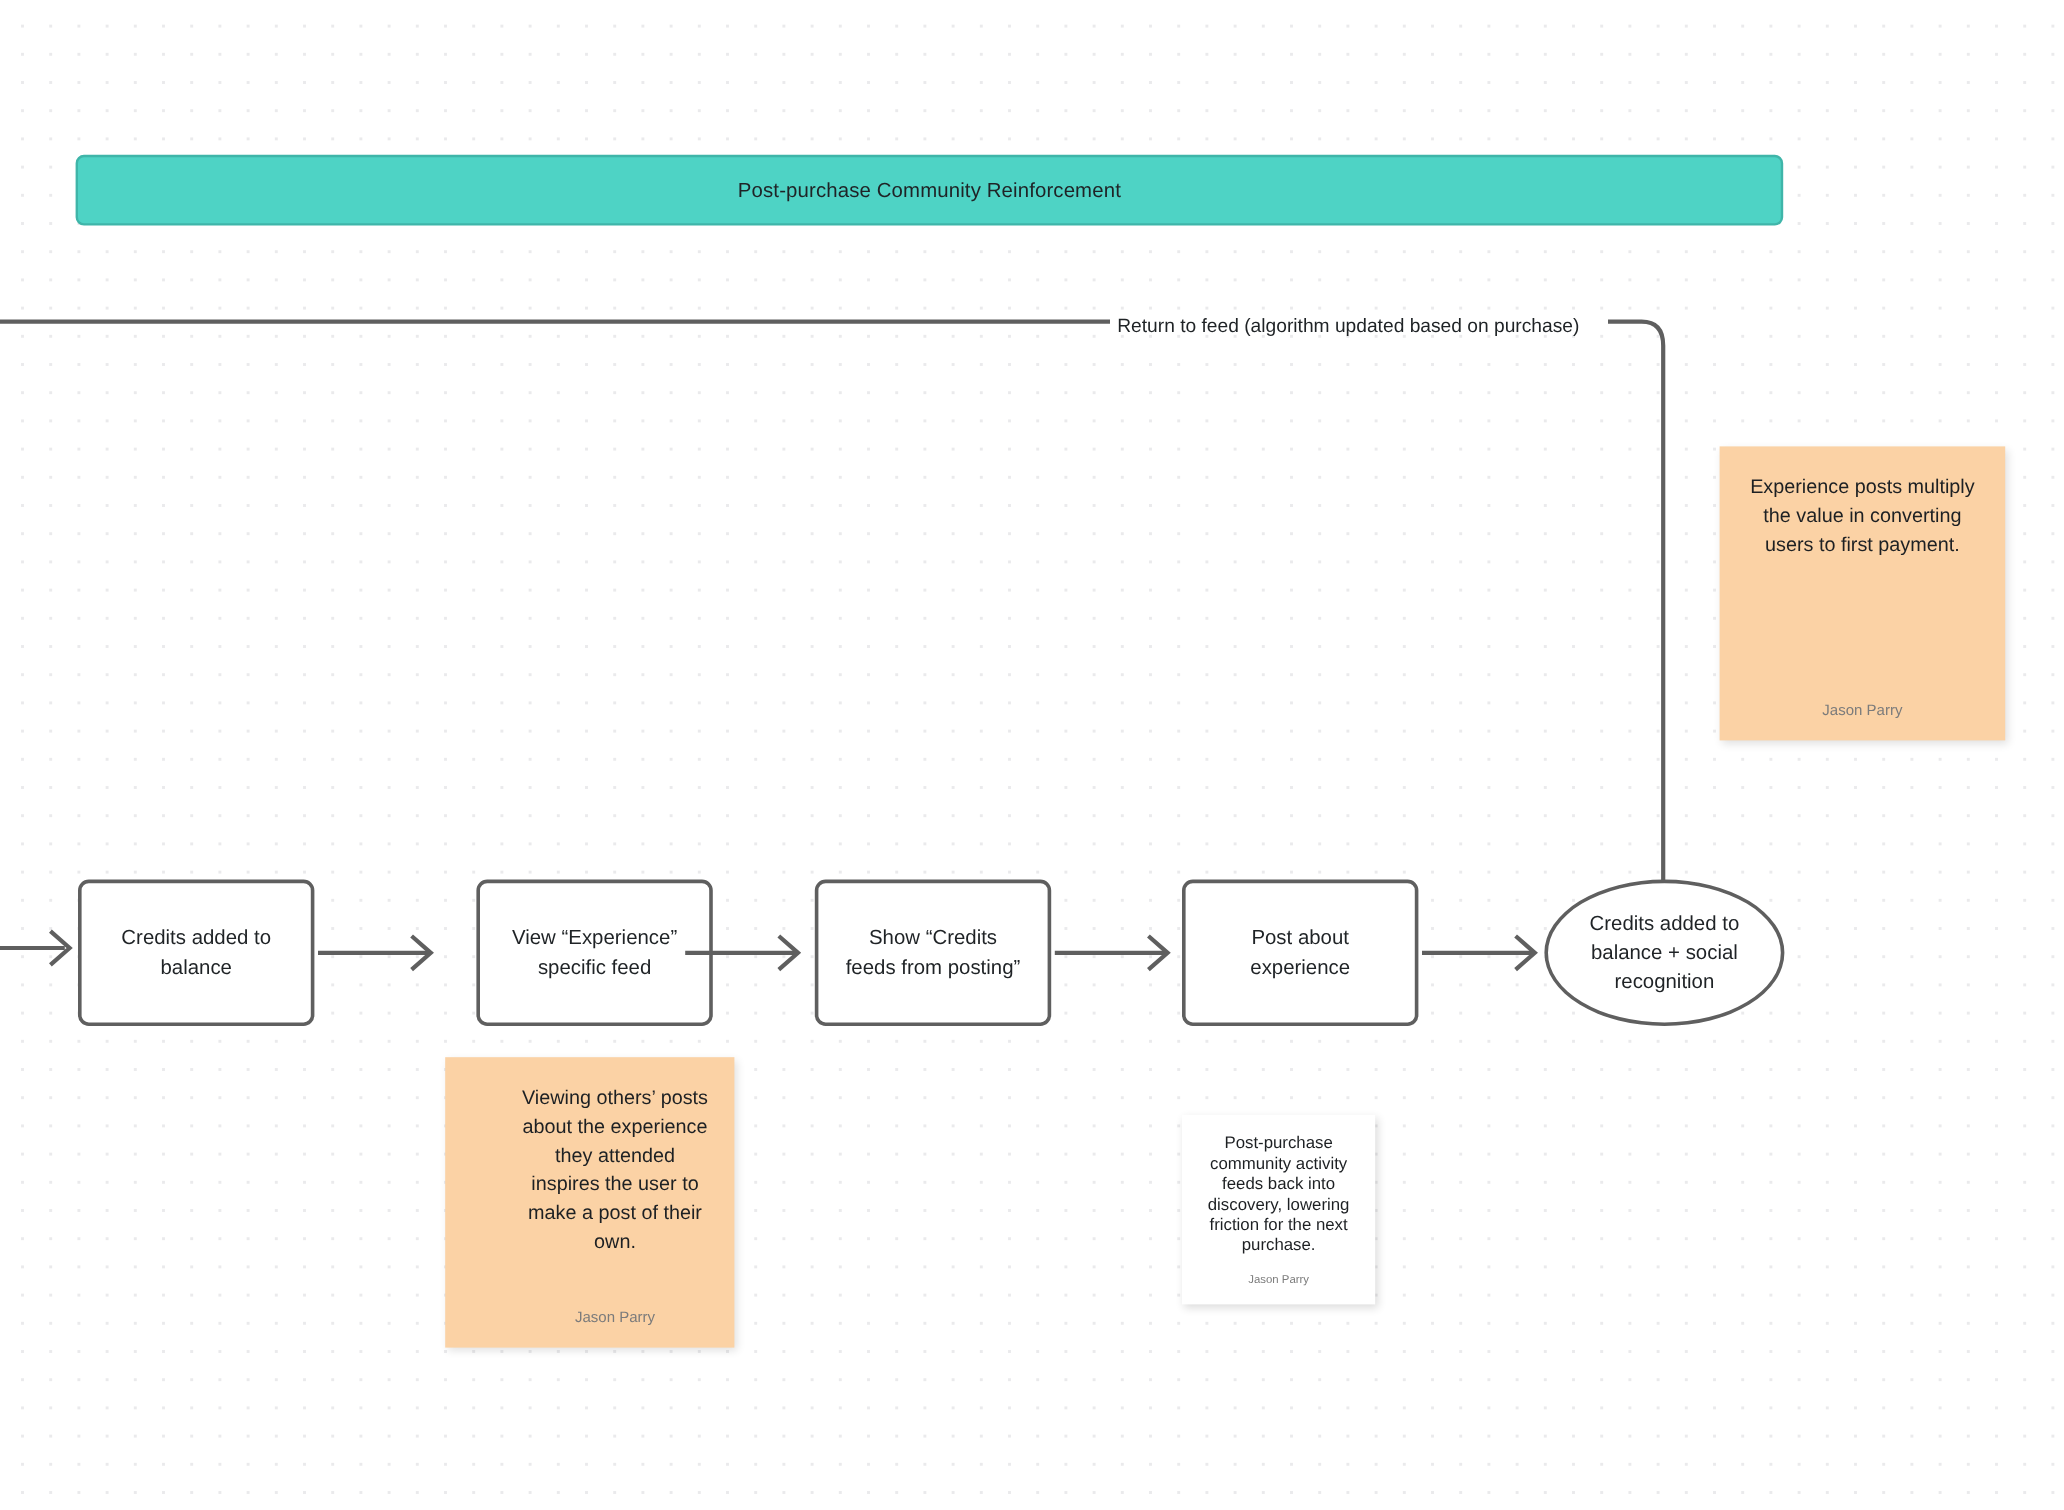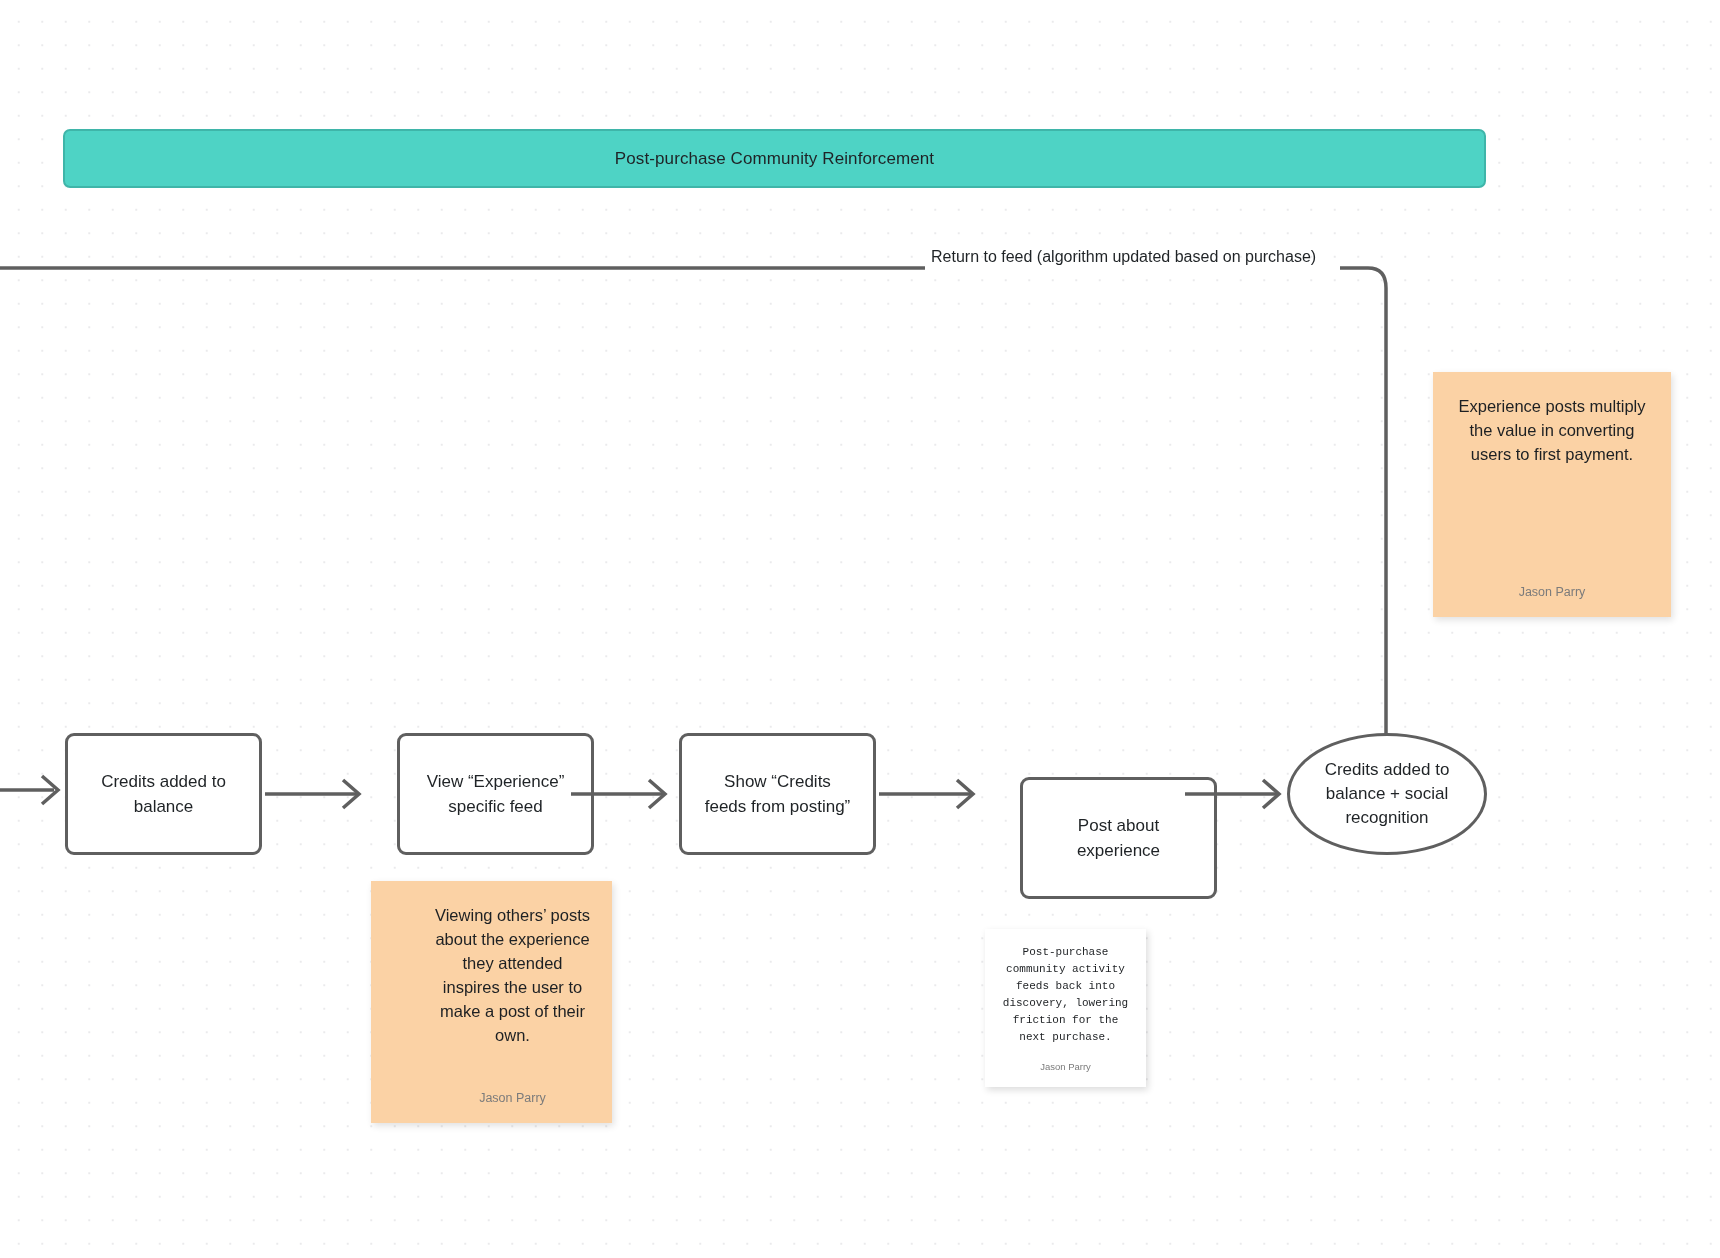--- a/index.html
+++ b/index.html
@@ -114,24 +114,23 @@
   .sticky.orange .body {
     font-size: 16.5px;
     line-height: 24px;
     padding: 22px 22px 0 22px;
   }
   .sticky.orange .author {
     font-size: 12.5px;
     padding: 0 22px 18px 22px;
   }
   .sticky.white .body {
-    font-size: 11px;
+    font-size: 14px;
     line-height: 17px;
     padding: 15px 15px 0 15px;
-    font-family: Liberation Mono, monospace;
   }
   .sticky.white .author {
     font-size: 9.5px;
     padding: 0 15px 15px 15px;
   }
 </style>
 </head>
 <body>
 
 <div id="canvas">
@@ -139,21 +138,21 @@
   <div class="section-banner">
     <span class="label">Post-purchase Community Reinforcement</span>
   </div>
 
   <div class="conn" style="left:0px; top:262px;">
     <svg width="925" height="12" viewBox="0 0 925 12">
       <line x1="0" y1="6" x2="925" y2="6" stroke="#5f5f5f" stroke-width="3.5"></line>
     </svg>
   </div>
 
-  <div class="edge-label" style="left:925px; top:248px;">Return to feed (algorithm updated based on purchase)</div>
+  <div class="edge-label" style="left:925px; top:264px;">Return to feed (algorithm updated based on purchase)</div>
 
   <div class="conn" style="left:1340px; top:262px;">
     <svg width="70" height="480" viewBox="0 0 70 480">
       <path d="M 0 6 L 28 6 Q 46 6 46 26 L 46 480" fill="none" stroke="#5f5f5f" stroke-width="3.5" stroke-linecap="butt"></path>
     </svg>
   </div>
 
   <div class="conn" style="left:-10px; top:770px;">
     <svg width="80" height="40" viewBox="0 0 80 40">
       <line x1="0" y1="20" x2="64" y2="20" stroke="#5f5f5f" stroke-width="3.5"></line>
@@ -190,21 +189,21 @@
 feeds from posting”</span>
   </div>
 
   <div class="conn" style="left:879px; top:774px;">
     <svg width="106" height="40" viewBox="0 0 106 40">
       <line x1="0" y1="20" x2="92" y2="20" stroke="#5f5f5f" stroke-width="3.5"></line>
       <polyline points="78,6 94,20 78,34" fill="none" stroke="#5f5f5f" stroke-width="3.5" stroke-linejoin="miter"></polyline>
     </svg>
   </div>
 
-  <div class="node process" style="left:1020px; top:733px; width:197px; height:122px;margin-top:44px;">
+  <div class="node process" style="left:985px; top:733px; width:197px; height:122px;">
     <span class="txt">Post about
 experience</span>
   </div>
 
   <div class="conn" style="left:1185px; top:774px;">
     <svg width="106" height="40" viewBox="0 0 106 40">
       <line x1="0" y1="20" x2="92" y2="20" stroke="#5f5f5f" stroke-width="3.5"></line>
       <polyline points="78,6 94,20 78,34" fill="none" stroke="#5f5f5f" stroke-width="3.5" stroke-linejoin="miter"></polyline>
     </svg>
   </div>

